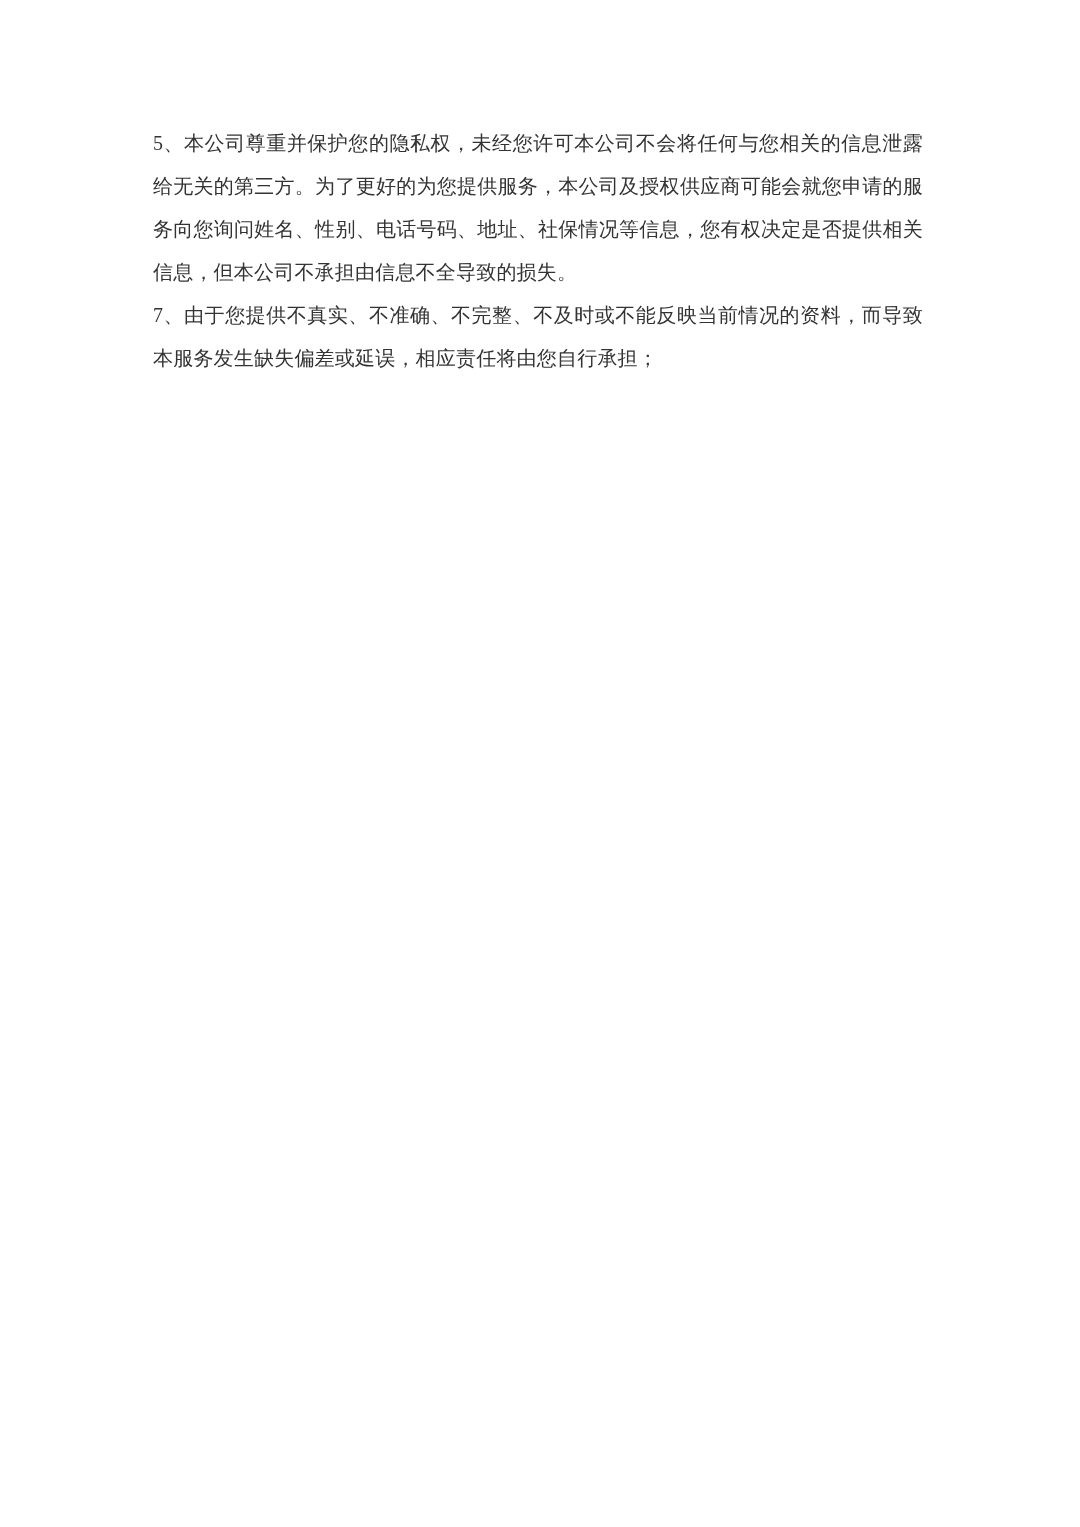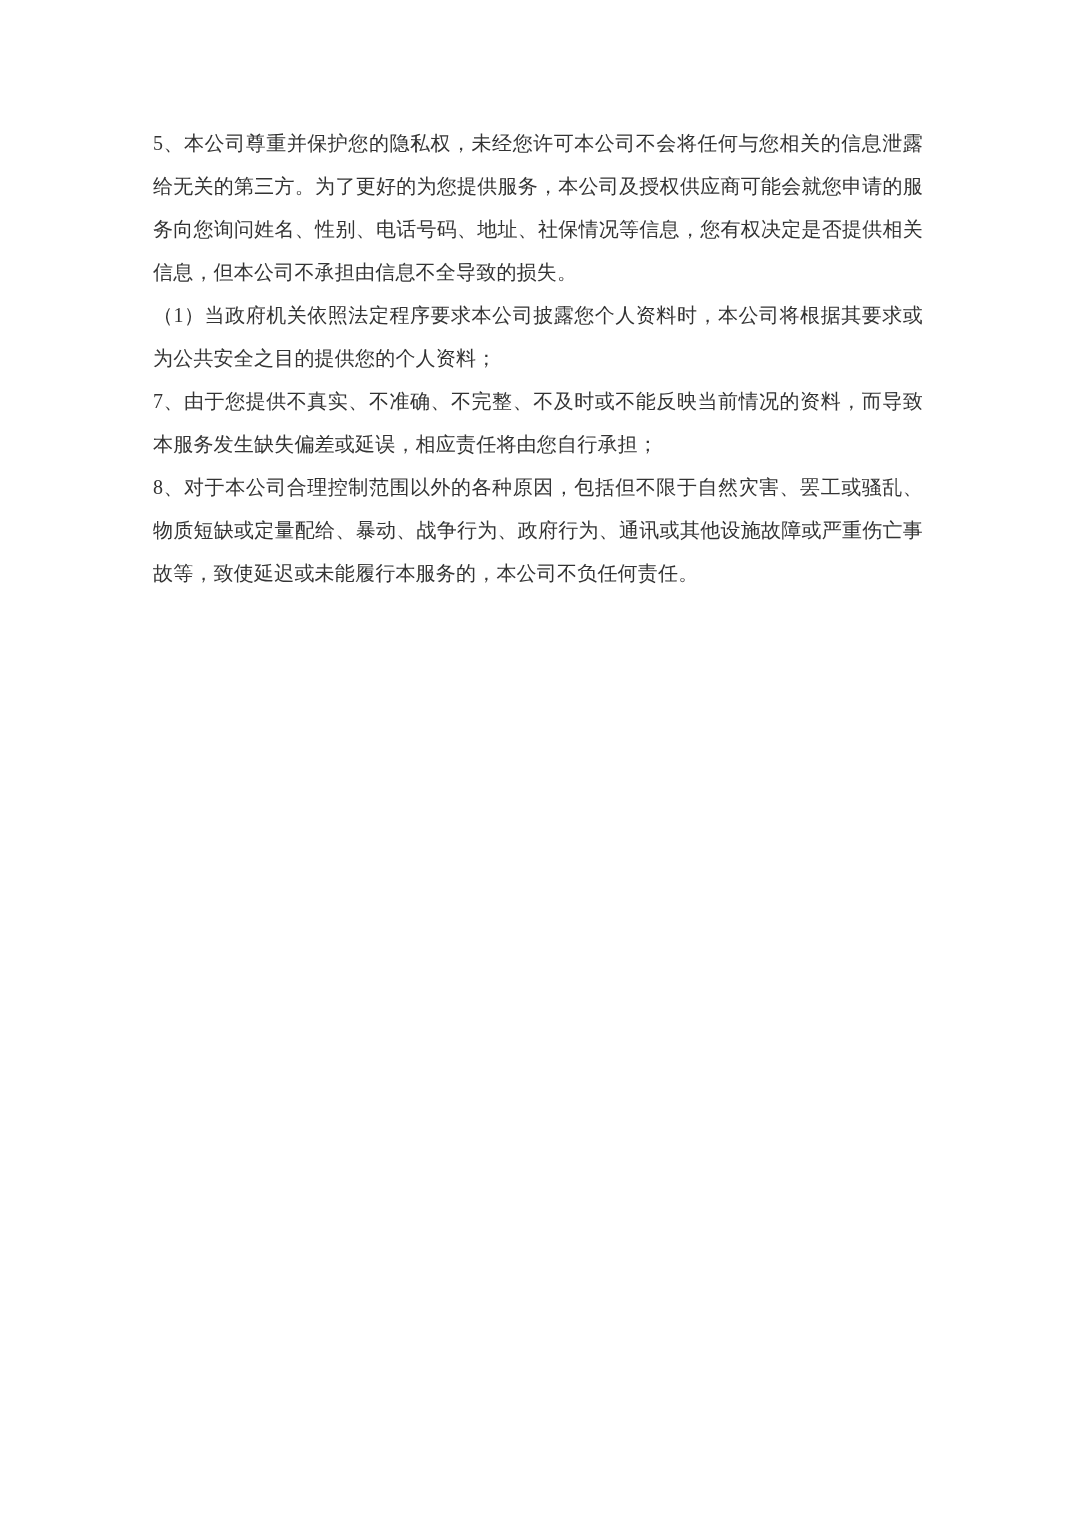--- a/index.html
+++ b/index.html
@@ -39,17 +39,15 @@
     padding: 0;
     word-break: break-all;
   }
 </style>
 </head>
 <body>
 
 <div class="doc-page">
   <div class="doc-content">
     <p class="doc-paragraph">5、本公司尊重并保护您的隐私权，未经您许可本公司不会将任何与您相关的信息泄露给无关的第三方。为了更好的为您提供服务，本公司及授权供应商可能会就您申请的服务向您询问姓名、性别、电话号码、地址、社保情况等信息，您有权决定是否提供相关信息，但本公司不承担由信息不全导致的损失。</p>
-    <p class="doc-paragraph">（1）当政府机关依照法定程序要求本公司披露您个人资料时，本公司将根据其要求或为公共安全之目的提供您的个人资料；</p>
     <p class="doc-paragraph">7、由于您提供不真实、不准确、不完整、不及时或不能反映当前情况的资料，而导致本服务发生缺失偏差或延误，相应责任将由您自行承担；</p>
-    <p class="doc-paragraph">8、对于本公司合理控制范围以外的各种原因，包括但不限于自然灾害、罢工或骚乱、物质短缺或定量配给、暴动、战争行为、政府行为、通讯或其他设施故障或严重伤亡事故等，致使延迟或未能履行本服务的，本公司不负任何责任。</p>
   </div>
 </div>
 
 </body></html>

